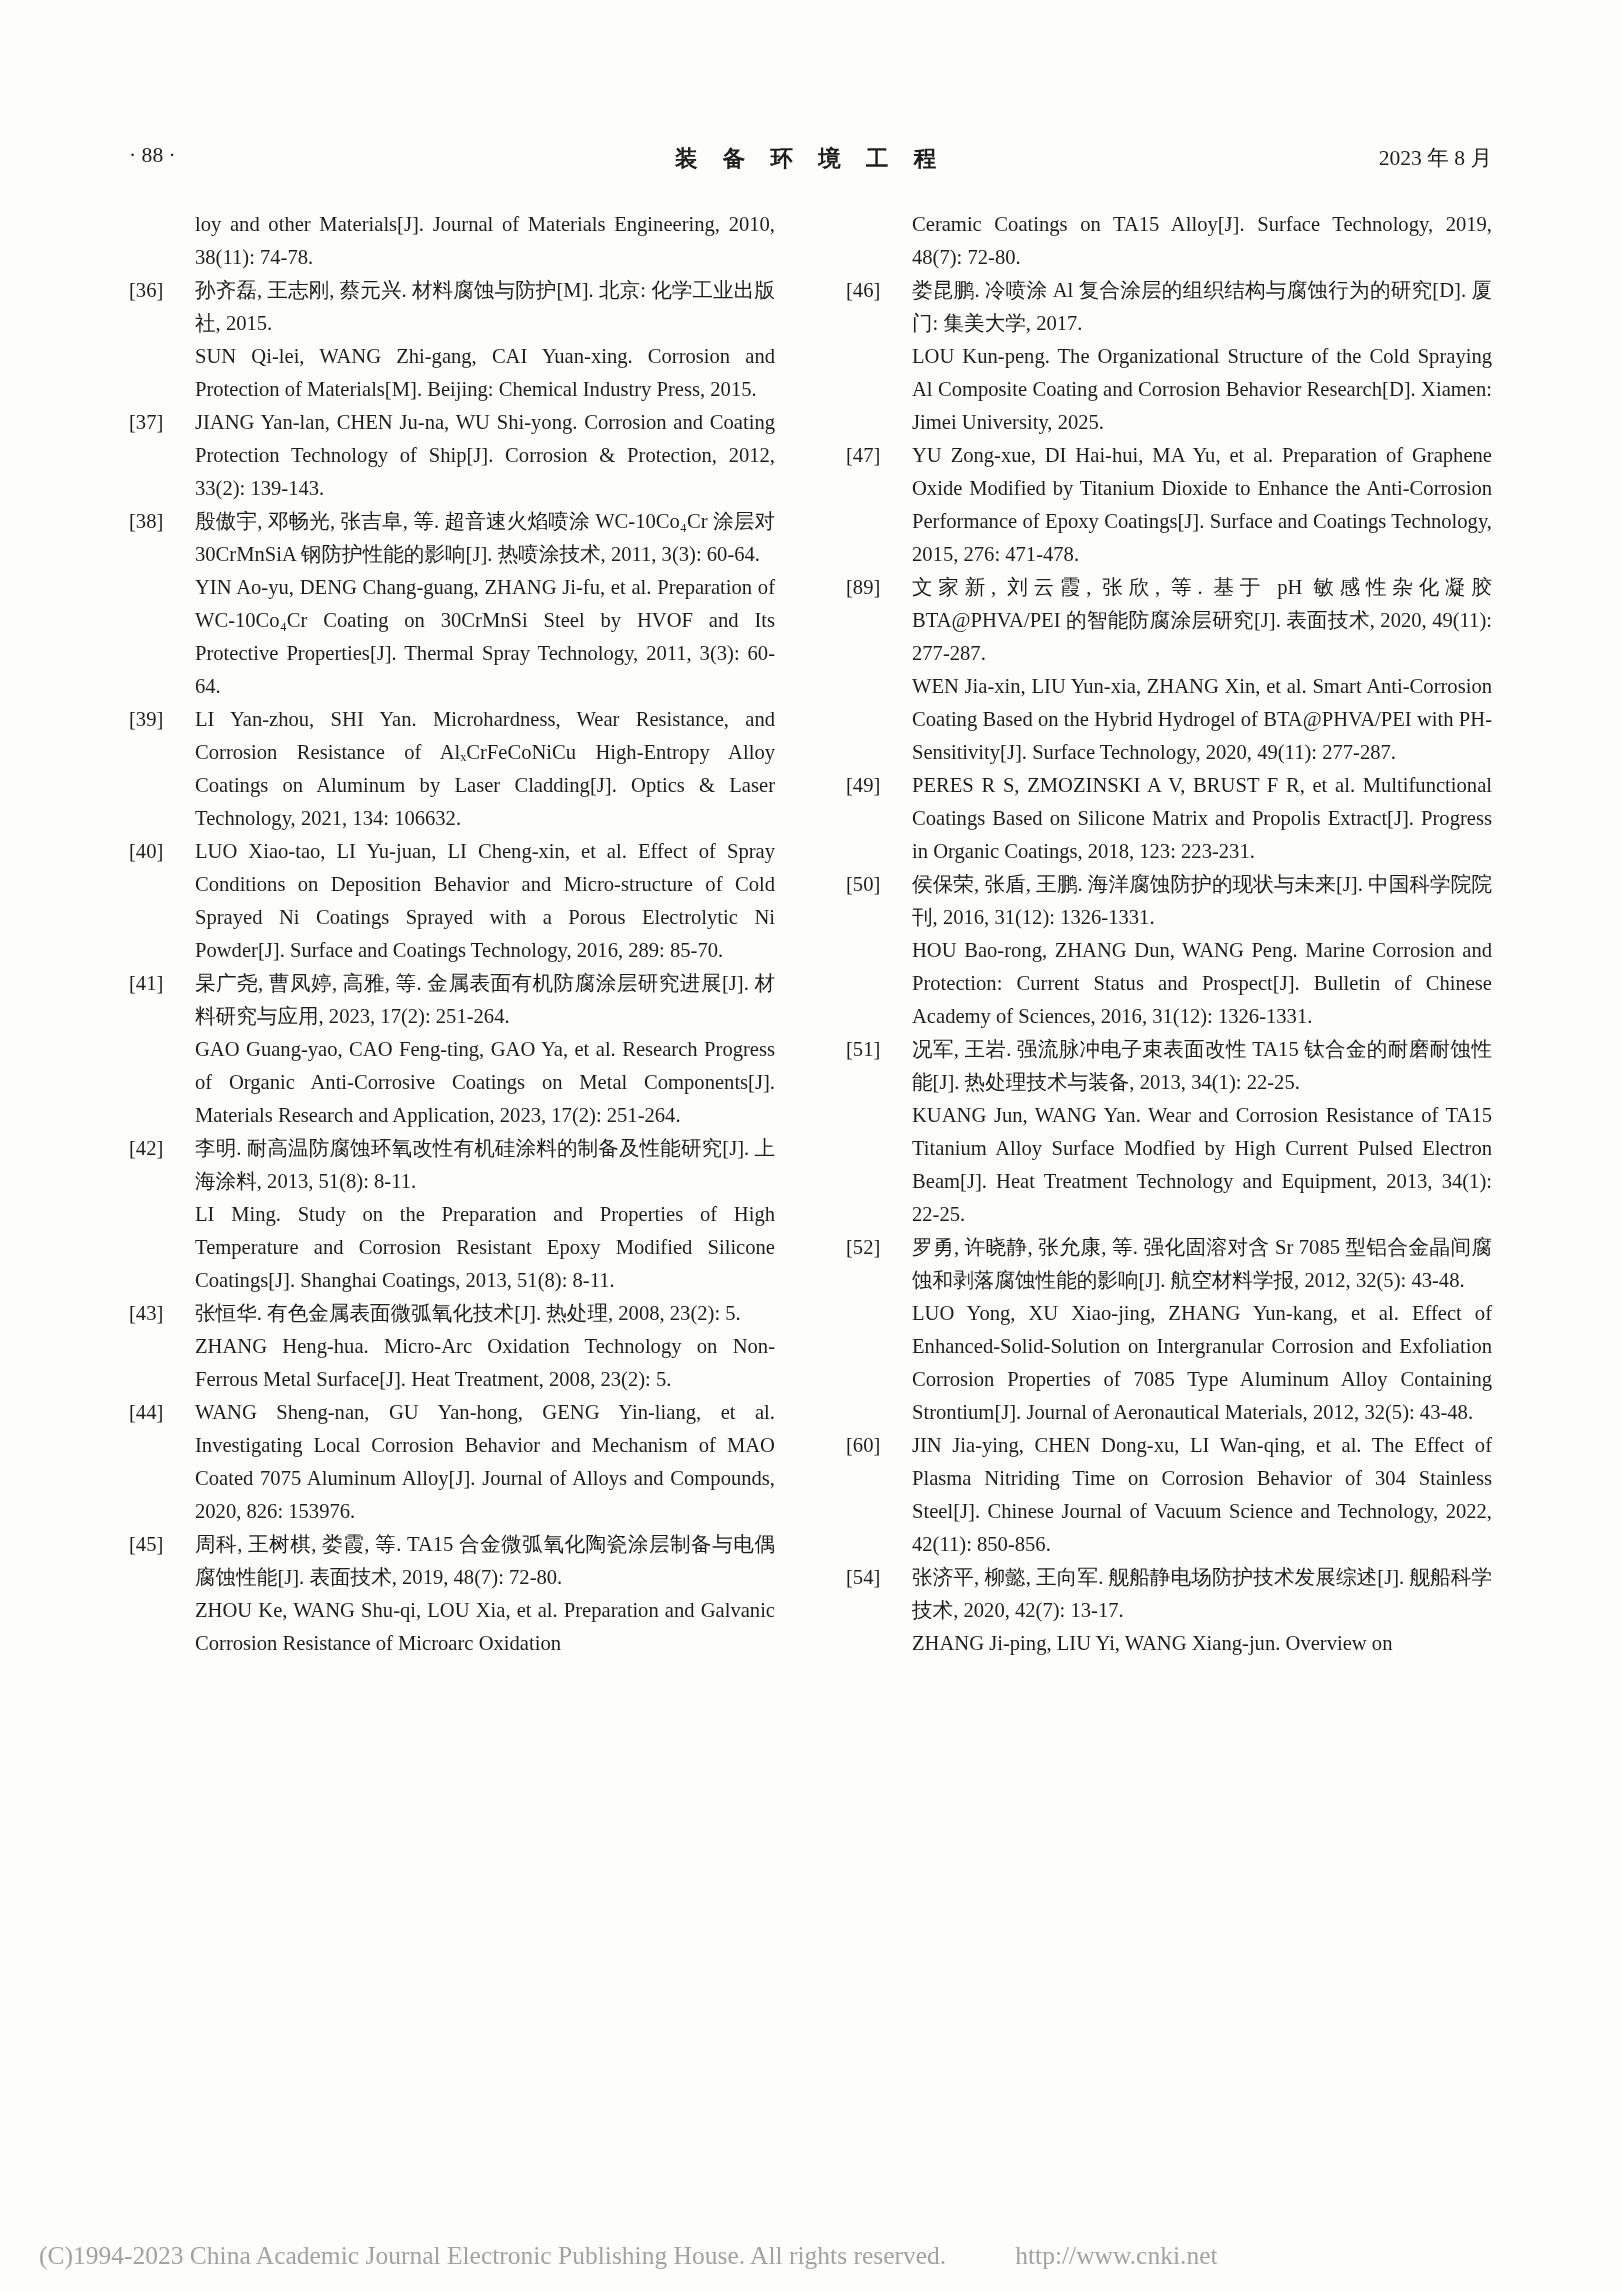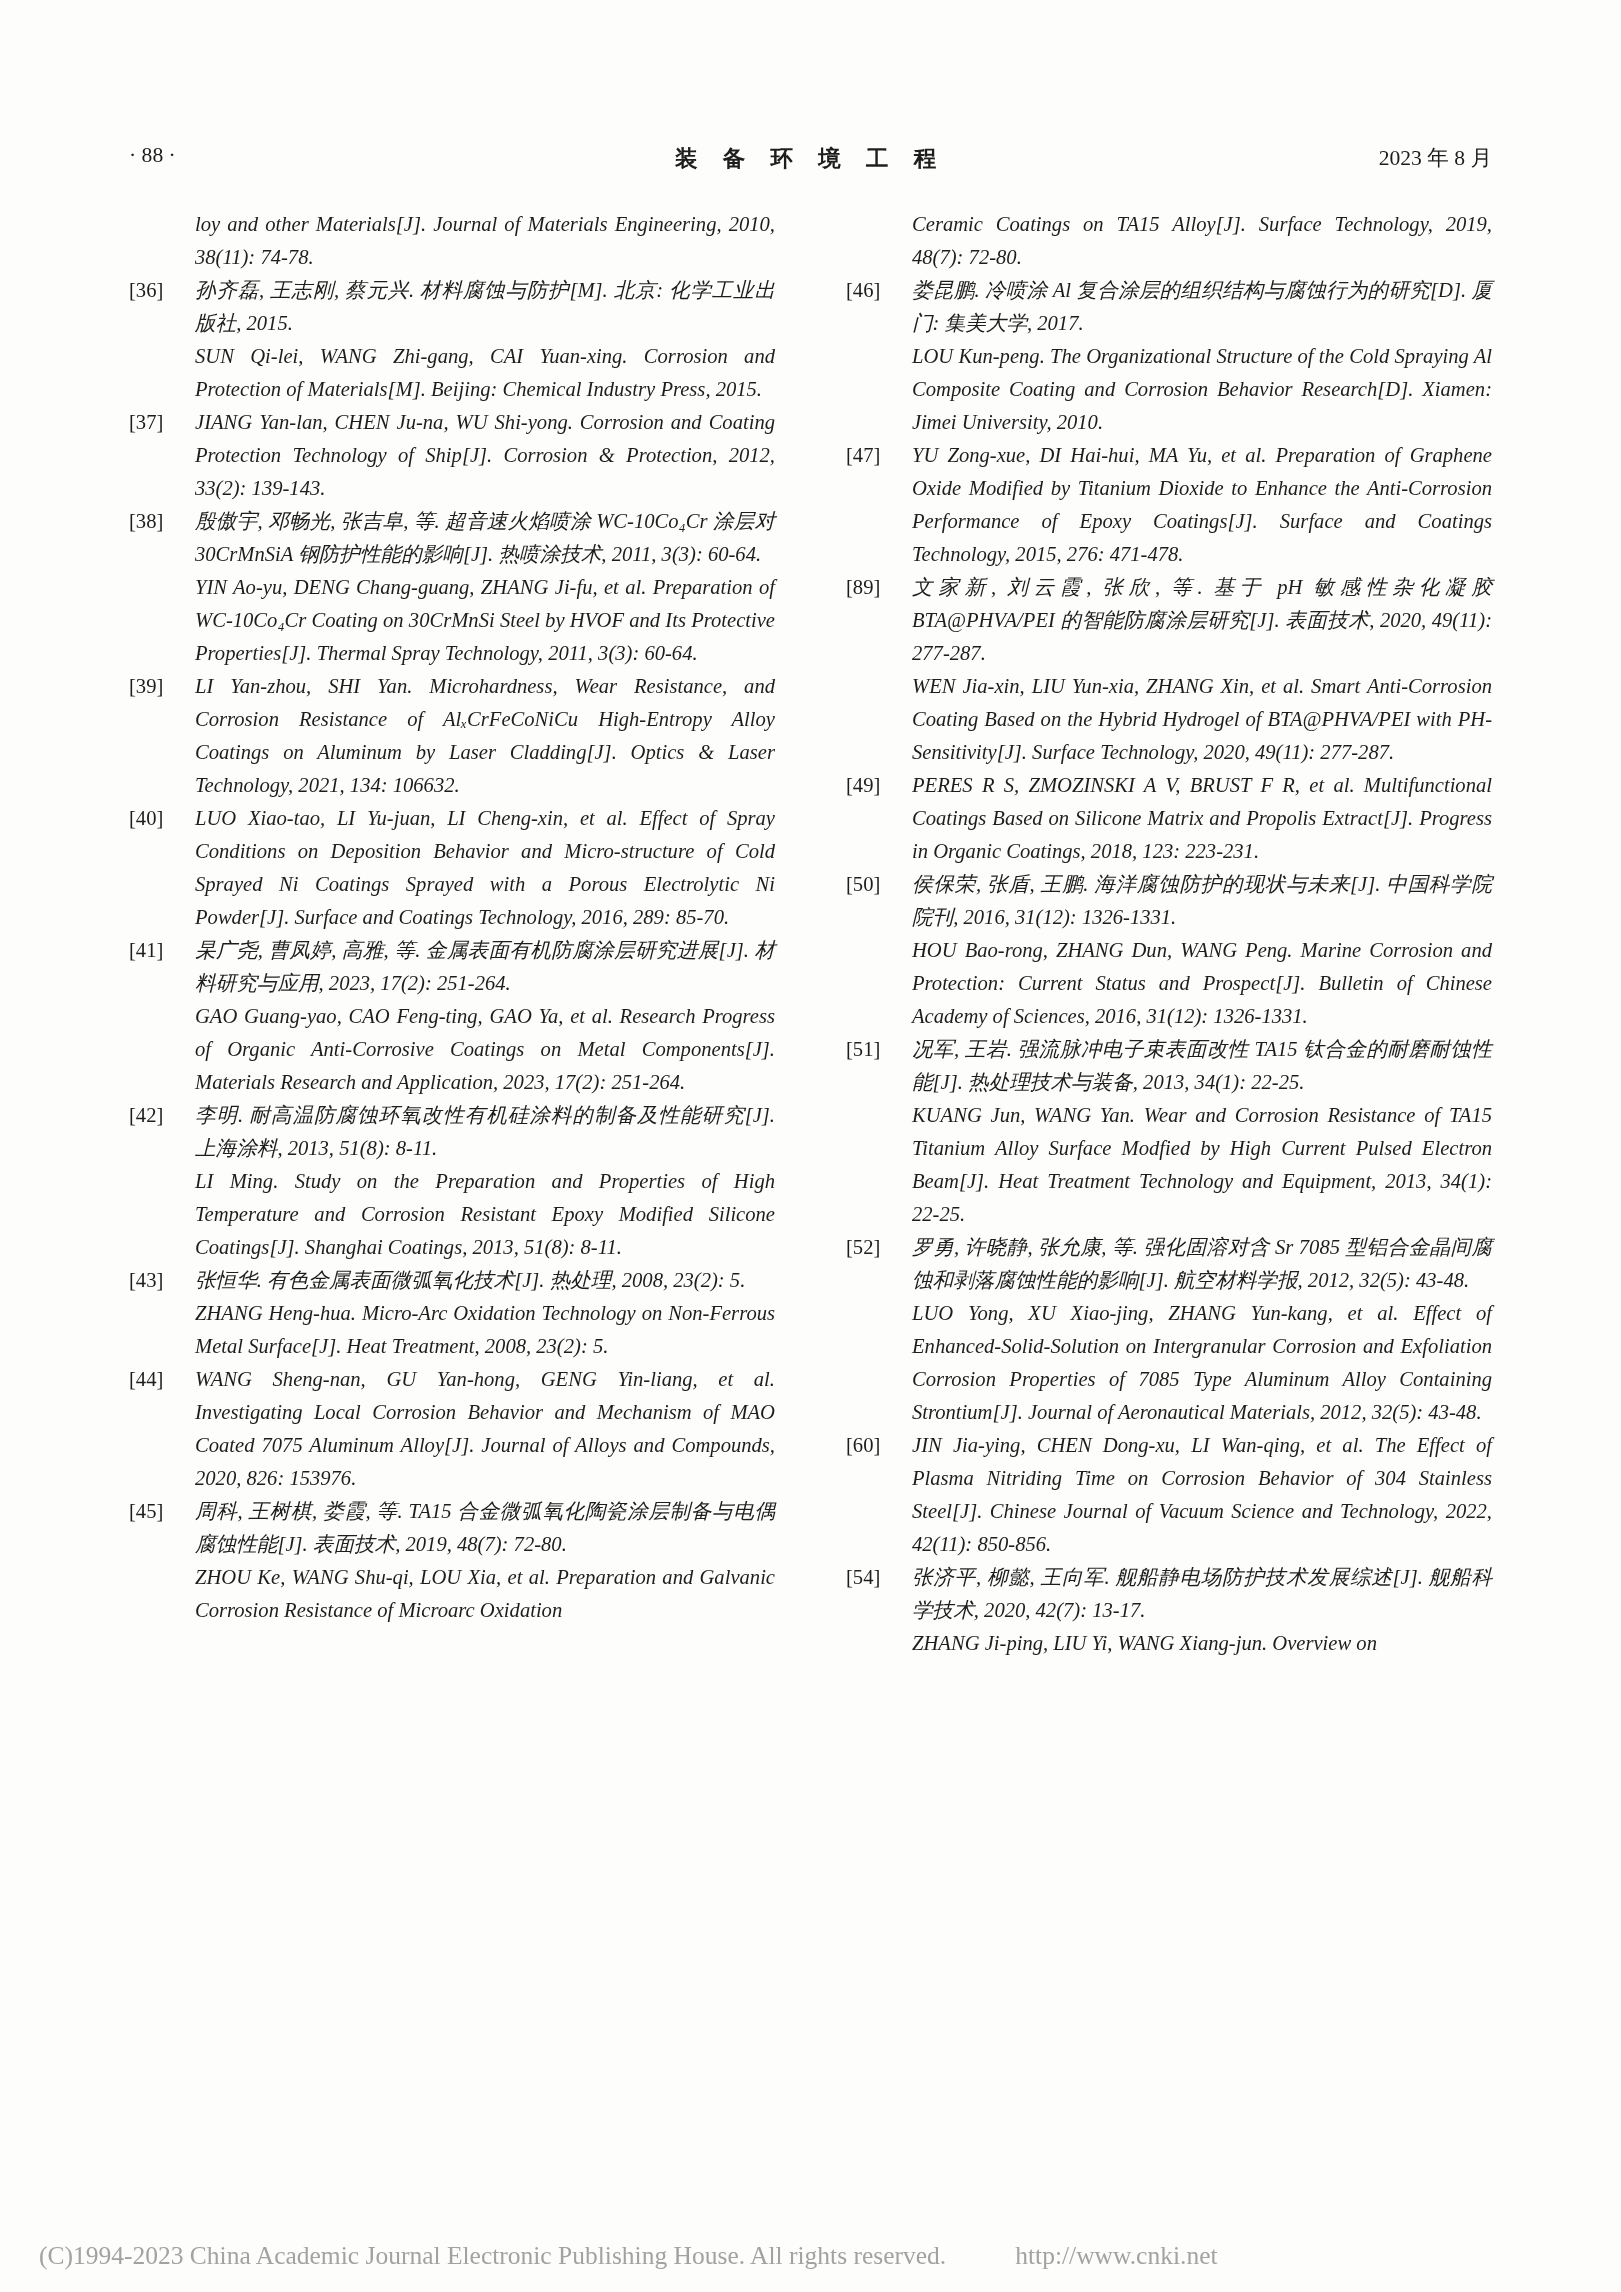--- a/index.html
+++ b/index.html
@@ -61,21 +61,20 @@
     width: 66px;
     flex: none;
   }
   .ref-body {
     flex: 1;
     min-width: 0;
   }
   .ref-text {
     text-align: justify;
     text-justify: inter-word;
-    font-style: italic;
   }
   .page-footer {
     position: absolute;
     left: 39px;
     bottom: 21.6px;
     display: flex;
     gap: 69px;
     align-items: center;
     color: #a2a2a2;
     font-size: 25.5px;
@@ -170,21 +169,21 @@
       <div class="ref">
         <div class="ref-num"></div>
         <div class="ref-body">
           <p class="ref-text">Ceramic Coatings on TA15 Alloy[J]. Surface Technology, 2019, 48(7): 72-80.</p>
         </div>
       </div>
       <div class="ref">
         <div class="ref-num">[46]</div>
         <div class="ref-body">
           <p class="ref-text">娄昆鹏. 冷喷涂 Al 复合涂层的组织结构与腐蚀行为的研究[D]. 厦门: 集美大学, 2017.</p>
-          <p class="ref-text">LOU Kun-peng. The Organizational Structure of the Cold Spraying Al Composite Coating and Corrosion Behavior Research[D]. Xiamen: Jimei University, 2010.</p>
+          <p class="ref-text">LOU Kun-peng. The Organizational Structure of the Cold Spraying Al Composite Coating and Corrosion Behavior Research[D]. Xiamen: Jimei University, 2025.</p>
         </div>
       </div>
       <div class="ref">
         <div class="ref-num">[47]</div>
         <div class="ref-body">
           <p class="ref-text">YU Zong-xue, DI Hai-hui, MA Yu, et al. Preparation of Graphene Oxide Modified by Titanium Dioxide to Enhance the Anti-Corrosion Performance of Epoxy Coatings[J]. Surface and Coatings Technology, 2015, 276: 471-478.</p>
         </div>
       </div>
       <div class="ref">
         <div class="ref-num">[89]</div>

